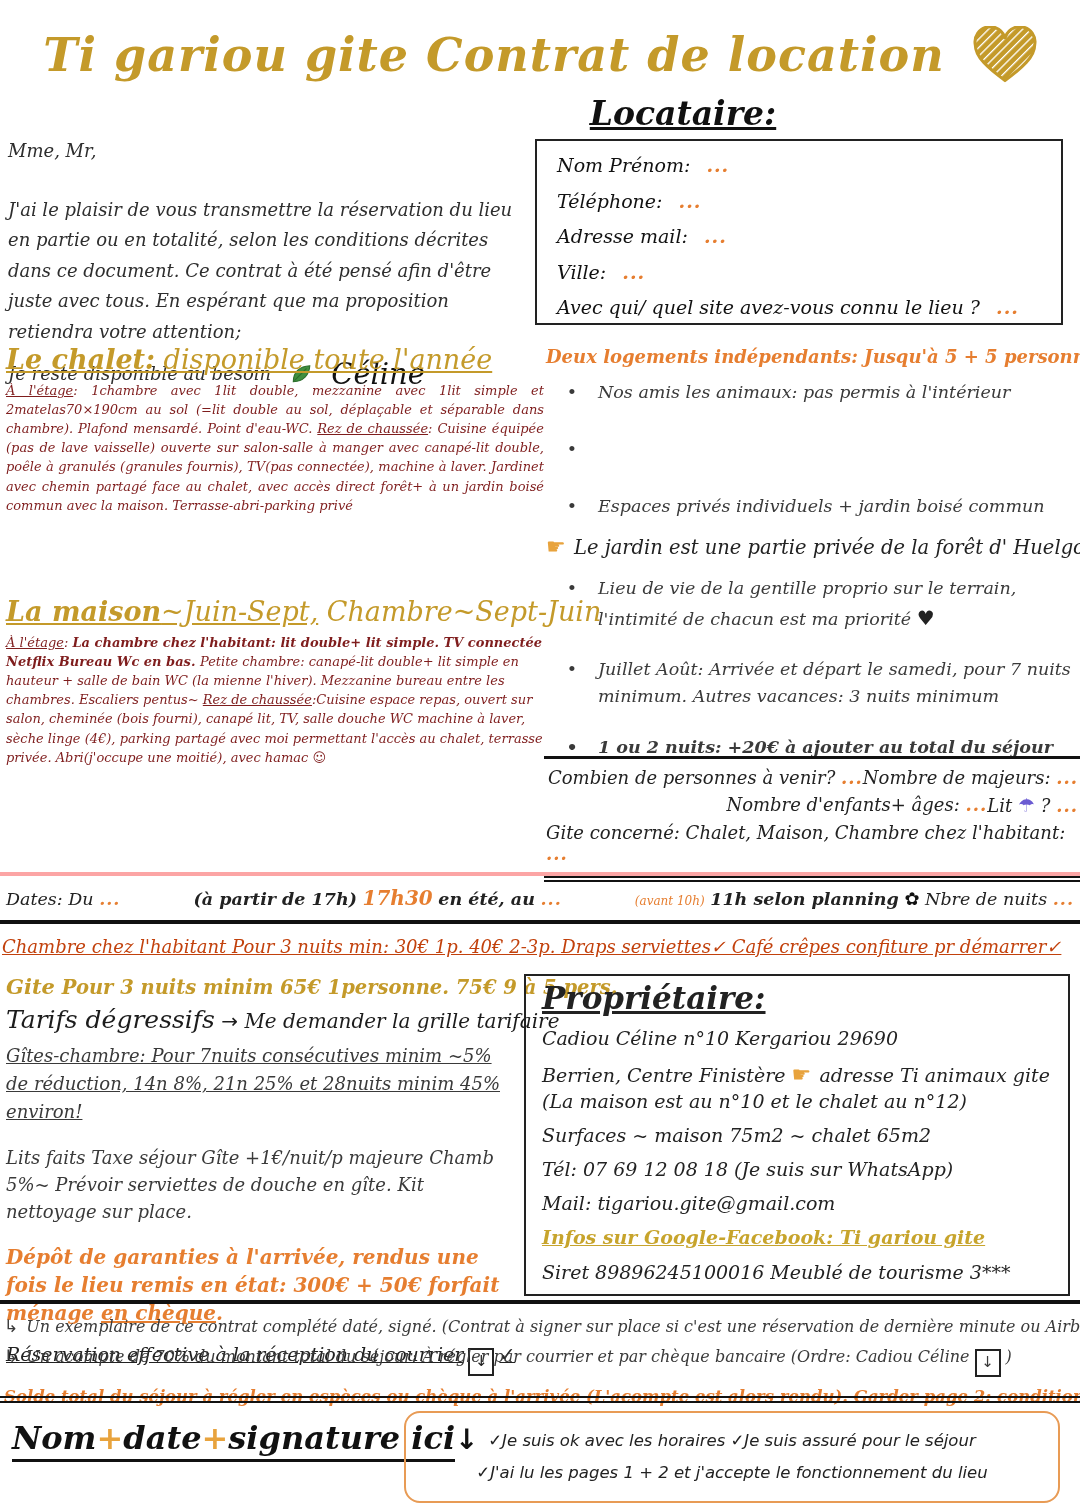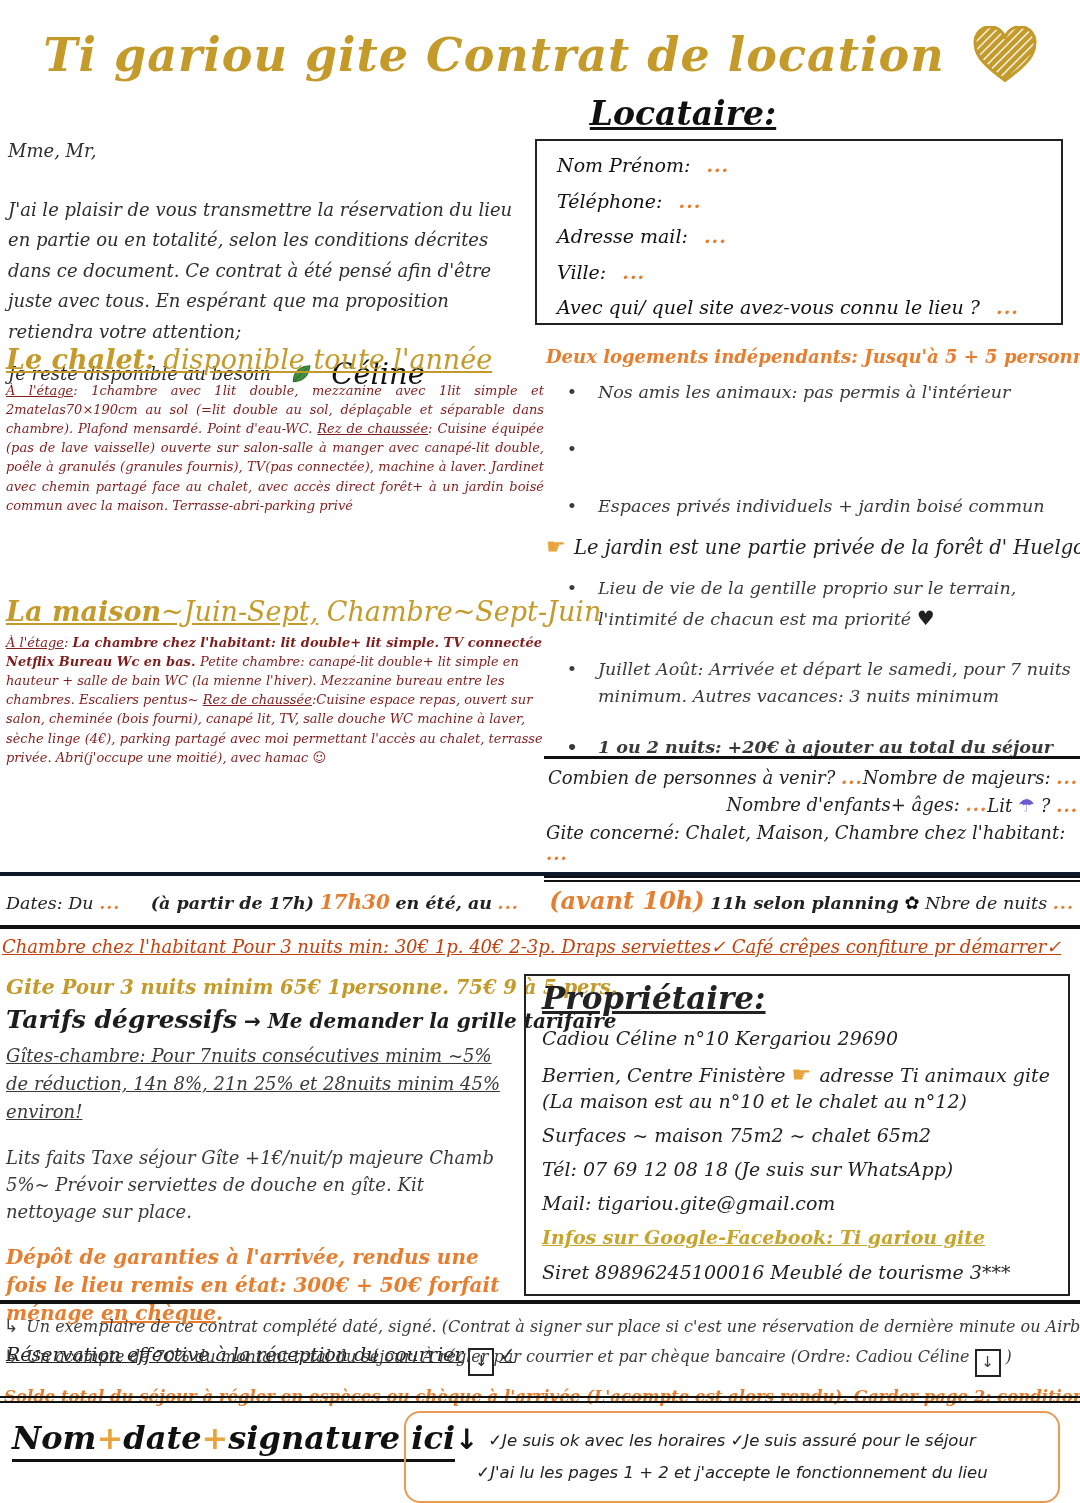--- a/index.html
+++ b/index.html
@@ -42,31 +42,31 @@
   .finger{font-style:normal;color:#e8a33d;font-size:22px;margin-right:2px;}
   .heart-sm{font-style:normal;color:#222;font-size:20px;}
 
   #maison{top:596px;left:6px;width:540px;}
 
   #questions{top:756px;left:544px;width:536px;border-top:3px solid #111;border-bottom:6px double #111;
              box-sizing:border-box;padding:8px 2px 12px;font-size:18px;color:#222;}
   #questions .row{display:flex;justify-content:flex-end;margin-bottom:6px;}
   .umbrella{font-style:normal;color:#6b5bd2;font-size:19px;}
 
-  #dates{top:872px;left:0;width:1080px;box-sizing:border-box;border-top:4px solid #0f172a;border-bottom:4px solid #111;
+  #dates{top:872px;left:0;width:1080px;box-sizing:border-box;border-top:4px solid #fca5a5;border-bottom:4px solid #111;
          padding:10px 6px;display:flex;justify-content:space-between;align-items:baseline;font-size:17.5px;color:#222;white-space:nowrap;}
-  #dates .big-orange{font-size:24px;font-weight:bold;}
+  #dates .big-orange{font-size:12px;font-weight:normal;}
   .flower{font-style:normal;font-size:18px;color:#111;}
 
   #chambre-line{top:936px;left:2px;width:1078px;font-size:18px;color:#c2410c;text-decoration:underline;white-space:nowrap;}
 
   #tarifs{top:974px;left:6px;width:508px;}
   #tarifs .gite-line{color:#c49a2a;font-size:19.5px;font-weight:bold;margin-bottom:6px;white-space:nowrap;}
   #tarifs .gite-word{font-size:21px;}
-  #tarifs .degr{font-size:20px;font-weight:bold;color:#1c1c1c;margin-bottom:8px;white-space:nowrap;}
+  #tarifs .degr{font-size:20px;font-weight:normal;color:#1c1c1c;margin-bottom:8px;white-space:nowrap;}
   #tarifs .degr .big{font-size:25px;}
   #tarifs .reduc{font-size:18px;line-height:1.55;text-decoration:underline;color:#3a3a3a;margin-bottom:18px;}
   #tarifs .extras{font-size:18px;line-height:1.5;color:#3a3a3a;margin-bottom:18px;}
   #tarifs .deposit{font-size:20px;line-height:1.4;color:#e67e30;font-weight:bold;margin-bottom:16px;}
   #tarifs .resa{font-size:19px;color:#222;text-decoration:underline;white-space:nowrap;}
   .mailbox{display:inline-block;border:2px solid #222;width:22px;height:24px;line-height:22px;text-align:center;
            font-style:normal;font-family:"DejaVu Sans",sans-serif;font-size:15px;vertical-align:-5px;margin:0 5px;text-decoration:none;}
   .check{font-style:normal;font-family:"DejaVu Sans",sans-serif;}
 
   #proprio{top:974px;left:524px;width:546px;height:322px;border:2px solid #222;box-sizing:border-box;

